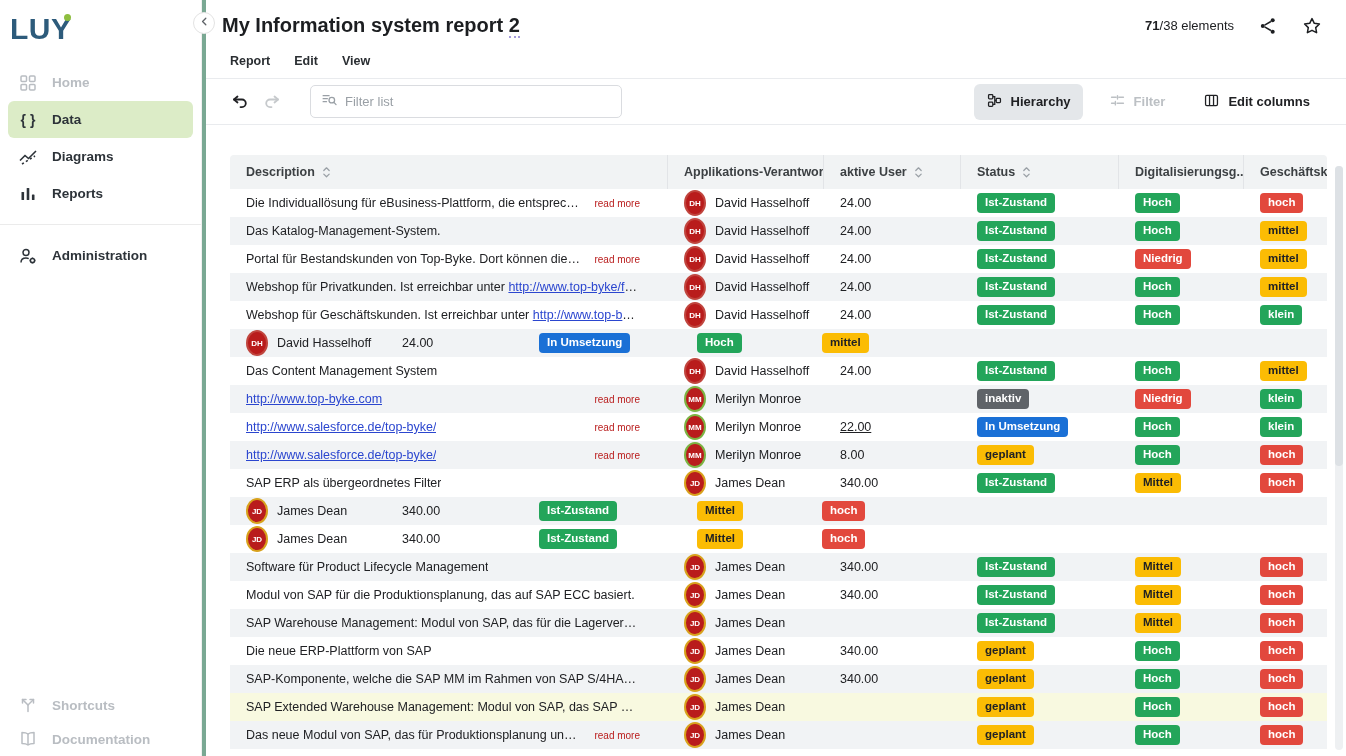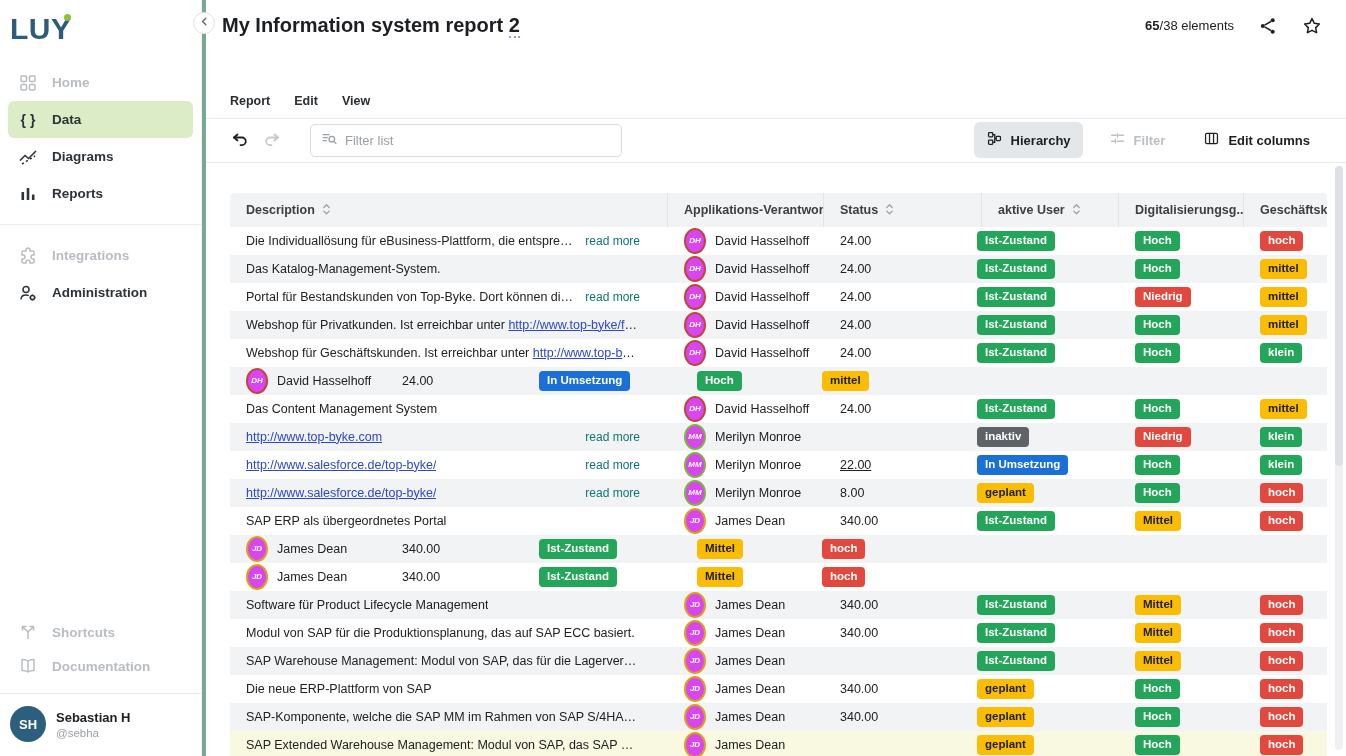--- a/index.html
+++ b/index.html
@@ -38,21 +38,21 @@
   .page-header { padding:14px 24px 0 16px; border-bottom:1px solid #e9ebee; }
   .header-row { display:flex; align-items:center; }
   .page-title { font-size:20px; font-weight:700; color:#1c1e21; }
   .title-suffix { border-bottom:2px dotted #a49bdb; padding-bottom:0; }
   .header-right { margin-left:auto; display:flex; align-items:center; gap:24px; }
   .elements-count { font-size:13px; color:#202124; }
   .elements-count b { font-weight:700; }
   .hd-icon { width:20px; height:20px; color:#1c1e21; cursor:pointer; }
   .hd-icon svg { width:20px; height:20px; display:block; }
   .menu-row { display:flex; gap:24px; padding:17px 0 10px 8px; }
-  .menu-item { font-size:12.5px; font-weight:700; color:#2a2e32; cursor:pointer;margin-top:40px; }
+  .menu-item { font-size:12.5px; font-weight:700; color:#2a2e32; cursor:pointer; }
 
   .toolbar { height:46px; display:flex; align-items:center; padding:0 24px; border-bottom:1px solid #e9ebee; background:#fff; }
   .icon-btn { width:20px; height:20px; cursor:pointer; }
   .icon-btn svg { width:20px; height:20px; display:block; }
   .icon-btn.enabled { color:#202124; }
   .icon-btn.disabled { color:#c6c9cc; }
   .redo-gap { margin-left:12px; }
   .filter-input { margin-left:28px; width:312px; height:33px; border:1px solid #dadce0; border-radius:5px;
     display:flex; align-items:center; padding:0 10px; gap:7px; color:#9aa0a6; background:#fff; }
   .filter-input svg { width:17px; height:17px; flex:0 0 17px; }
@@ -73,23 +73,23 @@
   .th:last-child { border-right:none; }
   .th .sort-ic { flex:0 0 9px; width:9px; height:13px; }
   .tr { display:flex; height:28px; align-items:center; cursor:pointer; }
   .tr.zebra { background:#f1f3f5; }
   .tr.highlight { background:#f8f9e0; }
   .td { padding-left:16px; font-size:12.5px; color:#202124; white-space:nowrap; overflow:hidden;
     display:flex; align-items:center; height:28px; }
   .td-desc { justify-content:space-between; padding-right:28px; }
   .desc-text { overflow:hidden; text-overflow:ellipsis; white-space:nowrap; min-width:0; }
   .cell-link { color:#2b46cf; text-decoration:underline; cursor:pointer; }
-  .read-more { flex:0 0 auto; margin-left:12px; color:#0f766e; font-size:12px; cursor:pointer; }
-  .avatar { width:22px; height:26px; flex:0 0 22px; border-radius:50%; background:#d946ef; border:2px solid #c0453e;
-    color:#fff; font-size:8px; font-weight:700; display:flex; align-items:center; justify-content:center; margin-right:9px;font-style:italic; }
+  .read-more { flex:0 0 auto; margin-left:12px; color:#b91c1c; font-size:10px; cursor:pointer; }
+  .avatar { width:22px; height:26px; flex:0 0 22px; border-radius:50%; background:#b91c1c; border:2px solid #c0453e;
+    color:#fff; font-size:8px; font-weight:700; display:flex; align-items:center; justify-content:center; margin-right:9px; }
   .badge { display:inline-block; padding:3px 8px; border-radius:4px; font-size:11.5px; font-weight:700;
     color:#fff; line-height:1.2; }
   .badge.dark-text { color:#202124; }
 
   
   .scroll-strip { position:absolute; right:3px; top:166px; width:8px; height:584px; background:#eef0f2; border-radius:4px; cursor:pointer; }
   .scroll-thumb { position:absolute; top:0; left:0; width:8px; height:300px; background:#dde1e5; border-radius:4px; }
 </style>
 </head>
 <body>
@@ -134,28 +134,20 @@
           <span class="nav-ic">
             <svg viewBox="0 0 20 20" fill="currentColor">
               <rect x="3.5" y="8" width="2.6" height="8" rx="0.6"></rect>
               <rect x="8.7" y="4" width="2.6" height="12" rx="0.6"></rect>
               <rect x="13.9" y="10.5" width="2.6" height="5.5" rx="0.6"></rect>
             </svg>
           </span>
           <span>Reports</span>
         </div>
         <div class="nav-hr"></div>
-        <div class="nav-item disabled">
-          <span class="nav-ic">
-            <svg viewBox="0 0 20 20" fill="none" stroke="currentColor" stroke-width="1.5">
-              <path d="M8 4 a2 2 0 0 1 4 0 v1 h3 a1 1 0 0 1 1 1 v3 h-1 a2 2 0 0 0 0 4 h1 v3 a1 1 0 0 1 -1 1 h-3 v-1 a2 2 0 0 0 -4 0 v1 H5 a1 1 0 0 1 -1 -1 v-3 h1 a2 2 0 0 0 0 -4 H4 V6 a1 1 0 0 1 1 -1 h3 z"></path>
-            </svg>
-          </span>
-          <span>Integrations</span>
-        </div>
         <div class="nav-item">
           <span class="nav-ic">
             <svg viewBox="0 0 20 20" fill="none" stroke="currentColor" stroke-width="1.5">
               <circle cx="8" cy="6.5" r="3"></circle>
               <path d="M3 16.5 c0-3 2.2-4.5 5-4.5 1 0 1.9.2 2.7.6"></path>
               <circle cx="14.5" cy="14.5" r="2.1"></circle>
               <path d="M14.5 11.5 v1 M14.5 16.5 v1 M11.6 14.5 h1 M16.4 14.5 h1"></path>
             </svg>
           </span>
           <span>Administration</span>
@@ -177,44 +169,37 @@
         <div class="nav-item disabled">
           <span class="nav-ic">
             <svg viewBox="0 0 20 20" fill="none" stroke="currentColor" stroke-width="1.5" stroke-linejoin="round">
               <path d="M10 5 c-1.5-1.2-3.5-1.5-6-1.5 v11 c2.5 0 4.5.3 6 1.5 1.5-1.2 3.5-1.5 6-1.5 v-11 c-2.5 0-4.5.3-6 1.5 z"></path>
               <path d="M10 5 v11"></path>
             </svg>
           </span>
           <span>Documentation</span>
         </div>
       </nav>
-    <div class="user-card">
-      <div class="user-avatar">SH</div>
-      <div>
-        <div class="user-name">Sebastian H</div>
-        <div class="user-handle">@sebha</div>
-      </div>
-    </div>
   </aside>
 
   <div class="divider-v">
     <div class="collapse-btn">
       <span><svg viewBox="0 0 20 20" fill="none" stroke="currentColor" stroke-width="2" stroke-linecap="round" stroke-linejoin="round">
             <path d="M12 5 L7 10 L12 15"></path>
           </svg></span>
     </div>
   </div>
 
   <main class="main">
 
     <header class="page-header">
       <div class="header-row">
         <h1 class="page-title"><span>My Information system report </span><span class="title-suffix">2</span></h1>
         <div class="header-right">
-          <span class="elements-count"><b>65</b><span>/38 elements</span></span>
+          <span class="elements-count"><b>71</b><span>/38 elements</span></span>
           <span class="hd-icon">
               <svg viewBox="0 0 20 20" fill="currentColor">
                 <circle cx="14.7" cy="4.3" r="2"></circle>
                 <circle cx="4.8" cy="10" r="2"></circle>
                 <circle cx="14.7" cy="15.7" r="2"></circle>
                 <path d="M6.6 9.1 l6.3-3.6 M6.6 10.9 l6.3 3.6" stroke="currentColor" stroke-width="1.5" fill="none"></path>
               </svg>
             </span>
           <span class="hd-icon">
               <svg viewBox="0 0 20 20" fill="none" stroke="currentColor" stroke-width="1.5" stroke-linejoin="round">
@@ -283,34 +268,34 @@
           <div class="th" style="width: 438px; flex: 0 0 438px;">
             <span>Description</span>
             <span class="sort-ic"><svg viewBox="0 0 10 14" fill="none" stroke="#9aa0a6" stroke-width="1.4" stroke-linecap="round" stroke-linejoin="round">
                 <path d="M2 5 L5 2 L8 5"></path>
                 <path d="M2 9 L5 12 L8 9"></path>
               </svg></span>
           </div>
           <div class="th" style="width: 156px; flex: 0 0 156px;">
             <span>Applikations-Verantwort...</span>
           </div>
+          <div class="th" style="width: 137px; flex: 0 0 137px;">
+            <span>aktive User</span>
+            <span class="sort-ic"><svg viewBox="0 0 10 14" fill="none" stroke="#9aa0a6" stroke-width="1.4" stroke-linecap="round" stroke-linejoin="round">
+                <path d="M2 5 L5 2 L8 5"></path>
+                <path d="M2 9 L5 12 L8 9"></path>
+              </svg></span>
+          </div>
           <div class="th" style="width: 158px; flex: 0 0 158px;">
             <span>Status</span>
             <span class="sort-ic"><svg viewBox="0 0 10 14" fill="none" stroke="#9aa0a6" stroke-width="1.4" stroke-linecap="round" stroke-linejoin="round">
                 <path d="M2 5 L5 2 L8 5"></path>
                 <path d="M2 9 L5 12 L8 9"></path>
               </svg></span>
           </div>
-          <div class="th" style="width: 137px; flex: 0 0 137px;">
-            <span>aktive User</span>
-            <span class="sort-ic"><svg viewBox="0 0 10 14" fill="none" stroke="#9aa0a6" stroke-width="1.4" stroke-linecap="round" stroke-linejoin="round">
-                <path d="M2 5 L5 2 L8 5"></path>
-                <path d="M2 9 L5 12 L8 9"></path>
-              </svg></span>
-          </div>
           <div class="th" style="width: 125px; flex: 0 0 125px;">
             <span>Digitalisierungsg...</span>
           </div>
           <div class="th" style="width: 83px; flex: 0 0 83px;">
             <span>Geschäftskritik</span>
           </div>
         </div>
       <div class="tbody">
           <div class="tr">
             <div class="td td-desc" style="flex: 0 0 438px; width: 438px;">
@@ -499,21 +484,21 @@
             </div>
             <div class="td" style="flex: 0 0 125px; width: 125px;">
               <span class="badge" style="background: rgb(35, 165, 90);">Hoch</span>
             </div>
             <div class="td" style="flex: 0 0 83px; width: 83px;">
               <span class="badge" style="background: rgb(226, 72, 61);">hoch</span>
             </div>
           </div>
           <div class="tr">
             <div class="td td-desc" style="flex: 0 0 438px; width: 438px;">
-              <span class="desc-text">SAP ERP als übergeordnetes Portal</span>
+              <span class="desc-text">SAP ERP als übergeordnetes Filter</span>
             </div>
             <div class="td" style="flex: 0 0 156px; width: 156px;">
               <span class="avatar" style="border-color: rgb(216, 161, 28);">JD</span>
               <span>James Dean</span>
             </div>
             <div class="td" style="flex: 0 0 137px; width: 137px;">340.00</div>
             <div class="td" style="flex: 0 0 158px; width: 158px;">
               <span class="badge" style="background: rgb(35, 165, 90);">Ist-Zustand</span>
             </div>
             <div class="td" style="flex: 0 0 125px; width: 125px;">

